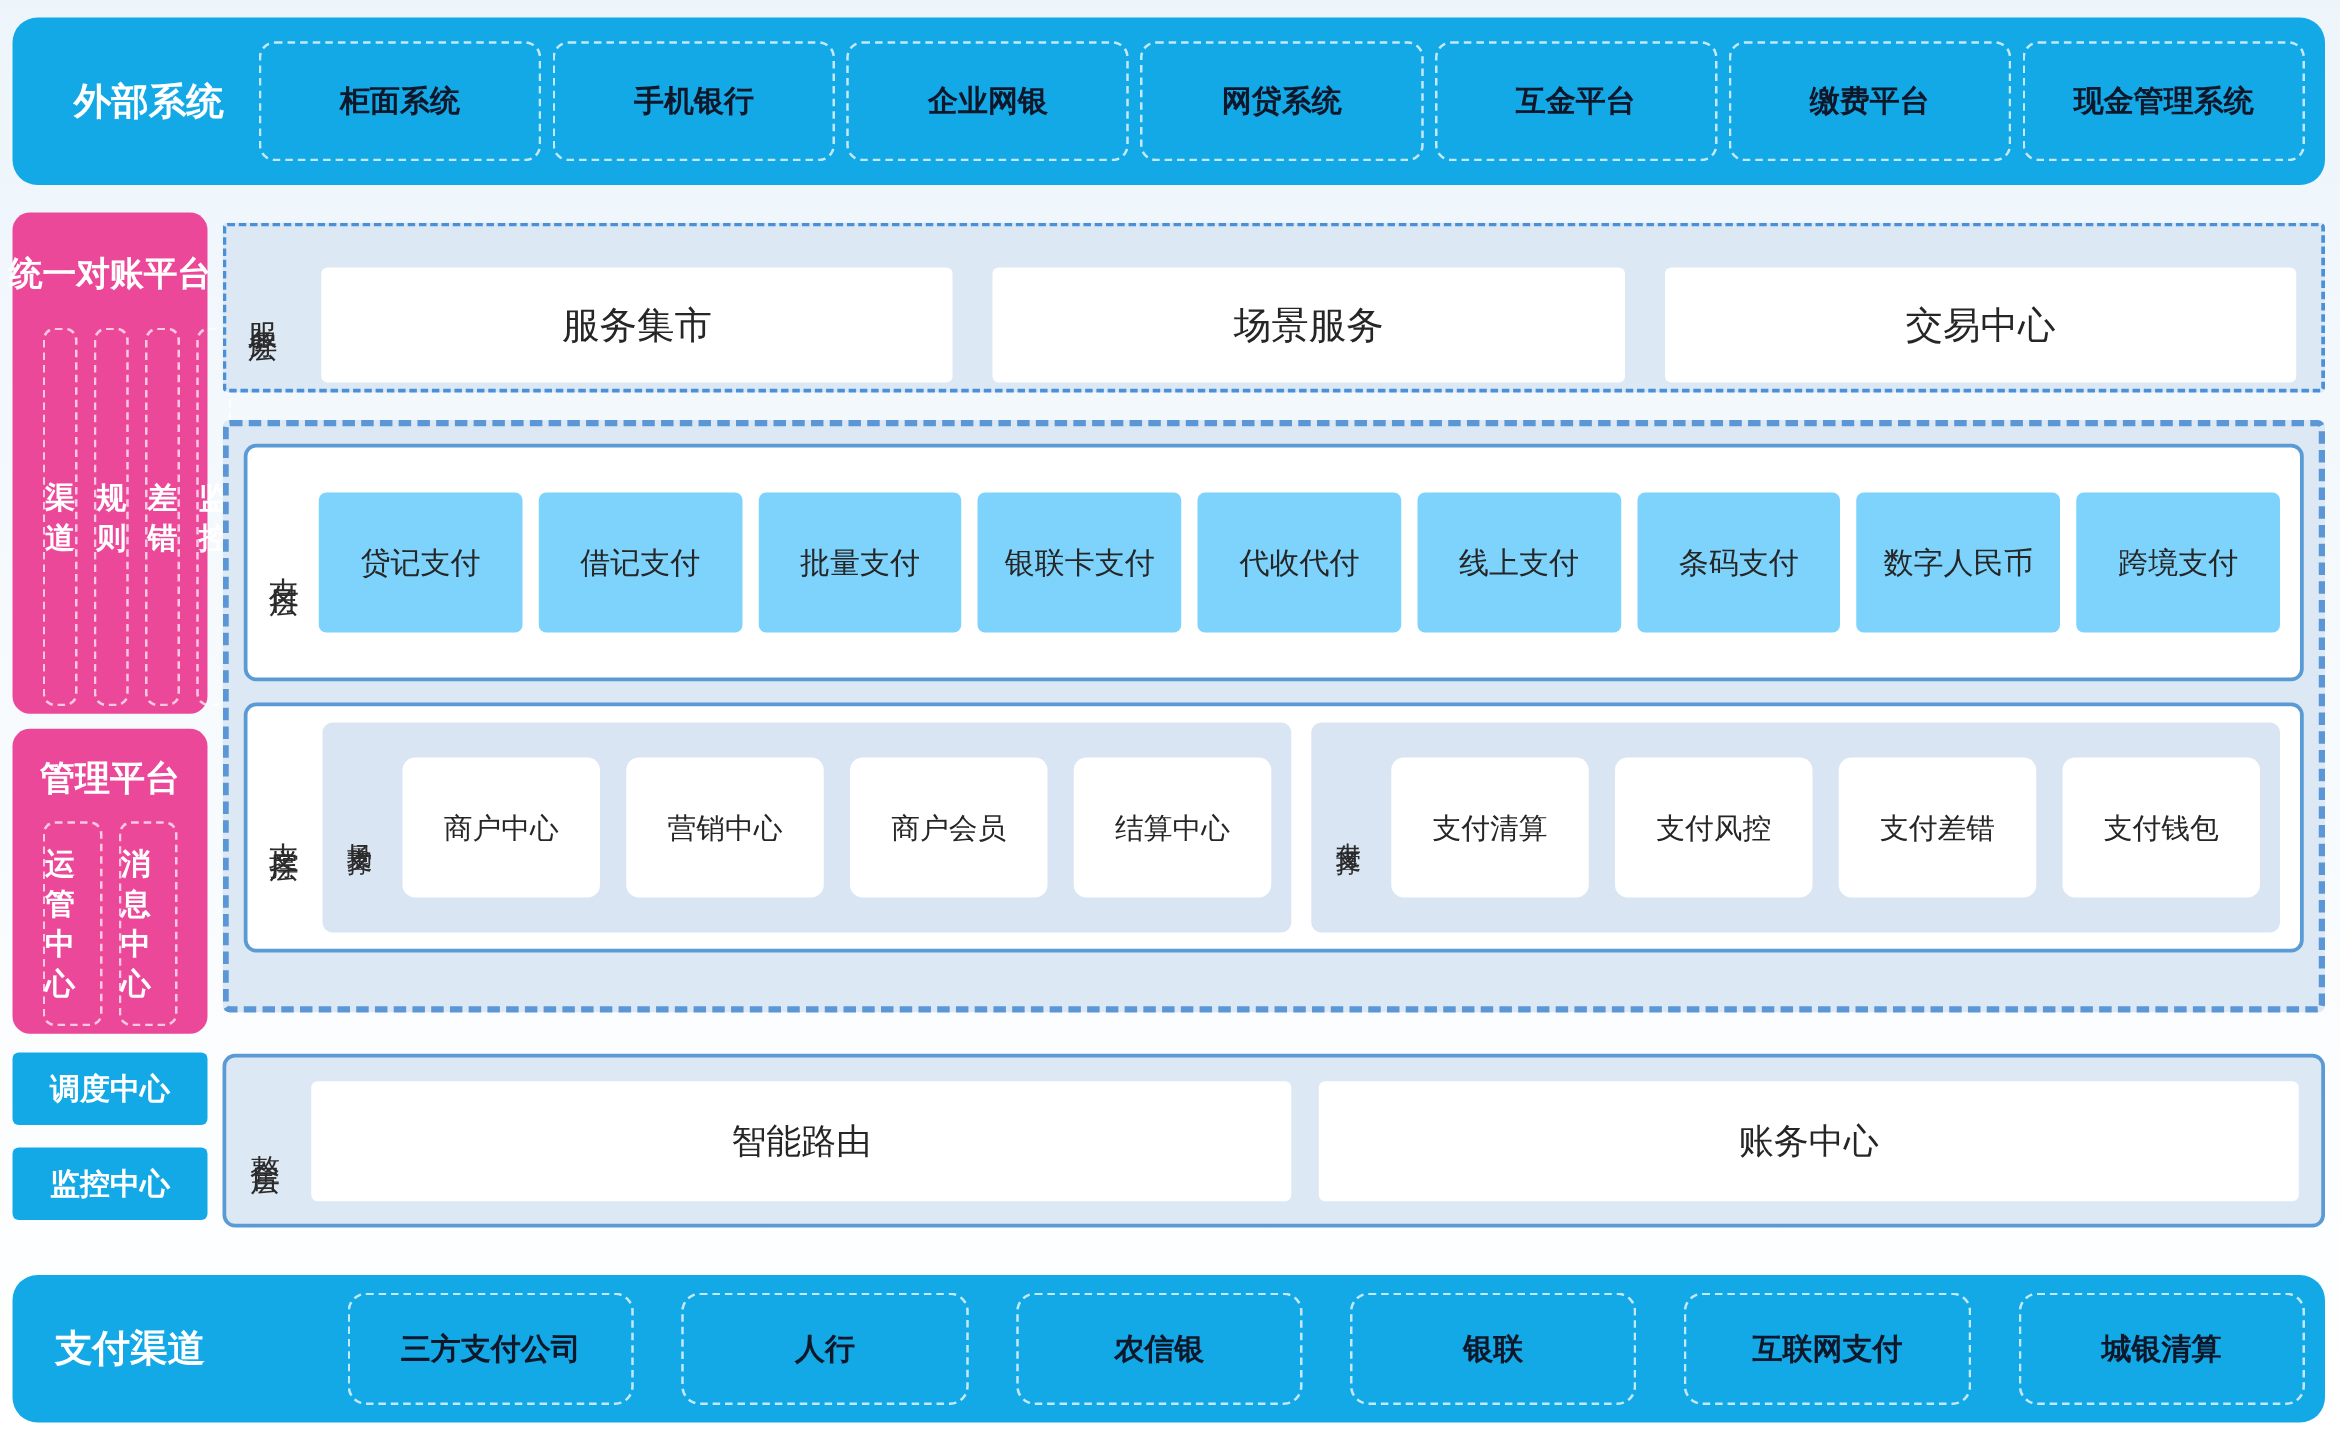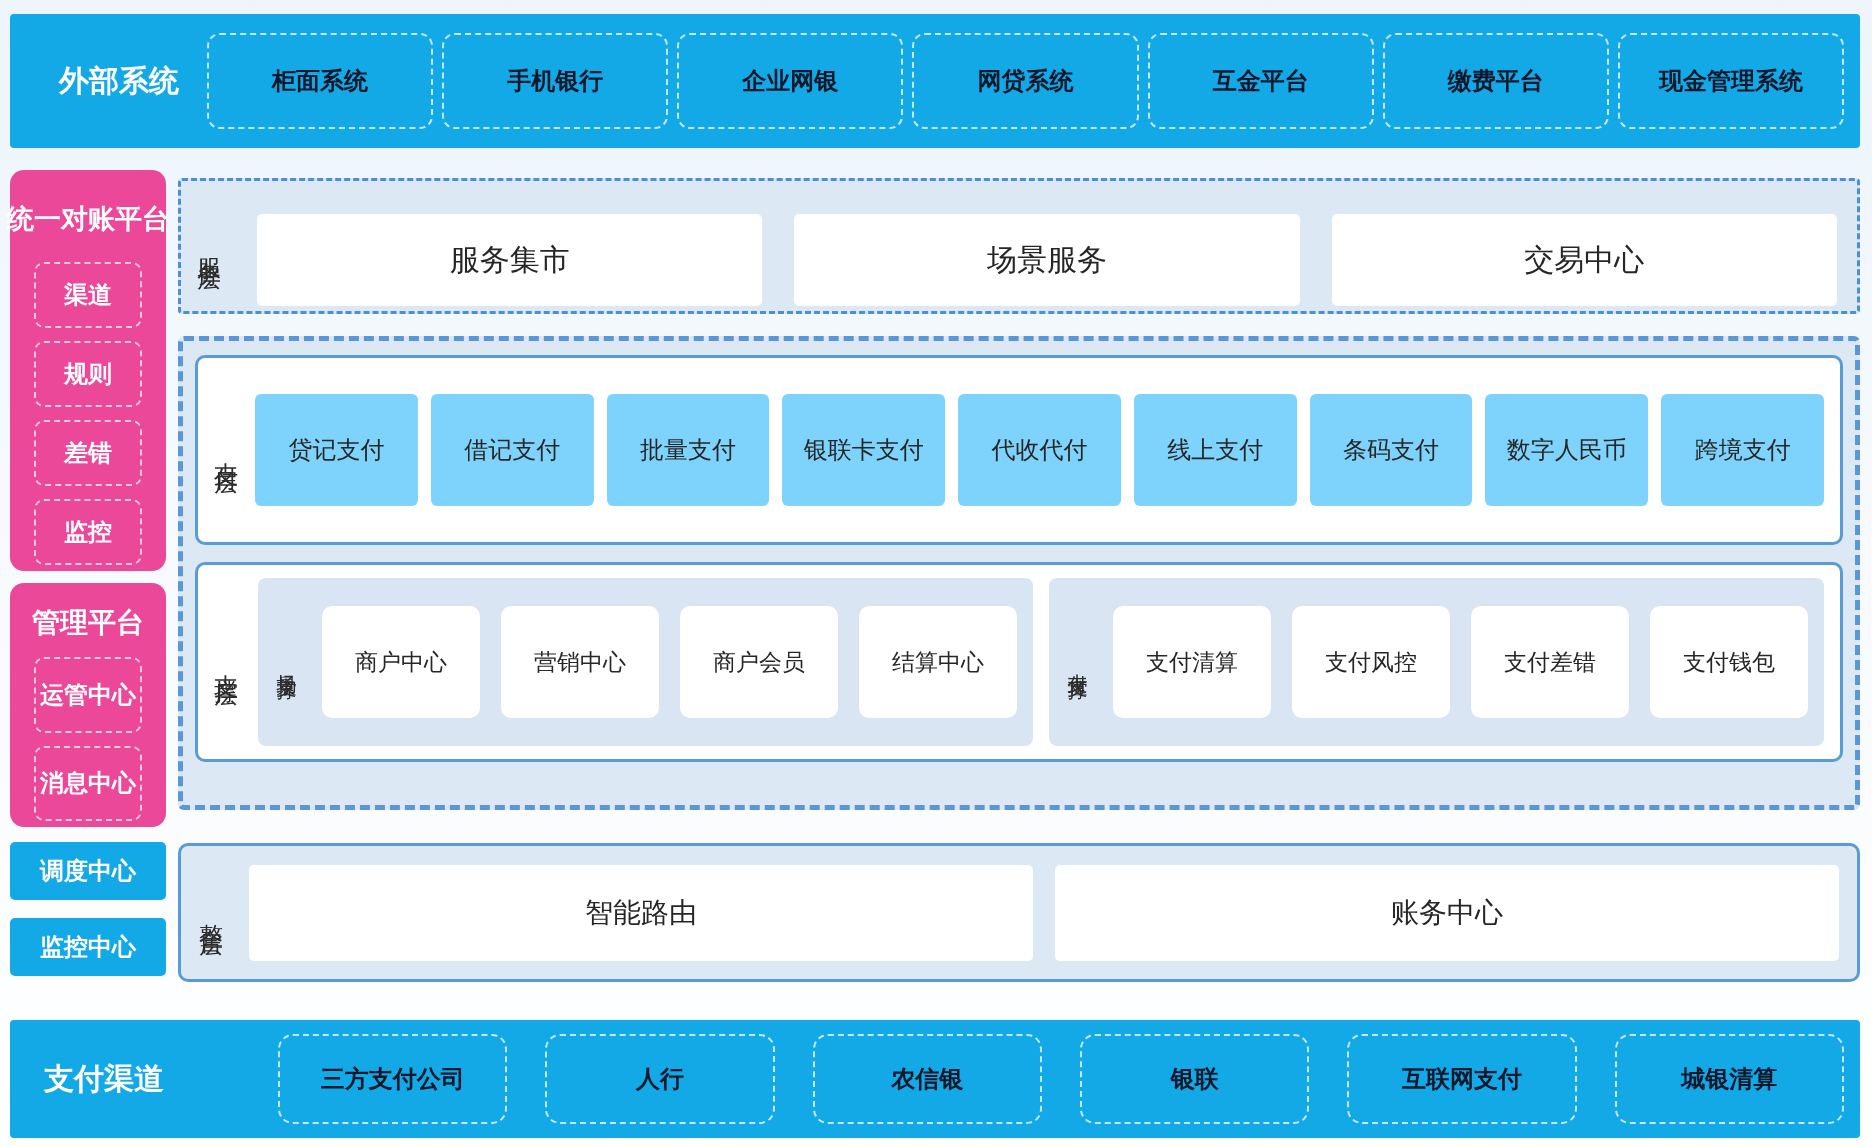--- a/index.html
+++ b/index.html
@@ -7,21 +7,21 @@
     width:1872px;height:1146px;
     font-family:"Liberation Sans","DejaVu Sans",sans-serif;
     background:linear-gradient(180deg,#edf5fb 0%,#f6fafd 45%,#ffffff 100%);
     overflow:hidden;
   }
   .stage{position:relative;width:1872px;height:1146px;}
 
   
   .bar{
     position:absolute;left:10px;width:1850px;
-    background:#13a9e6;border-radius:4px;
+    background:#13a9e6;border-radius:20px;
     display:flex;align-items:center;
     padding:0 16px 0 30px;box-sizing:border-box;gap:9px;
   }
   .bar-title{
     flex:none;color:#fff;font-size:30px;font-weight:bold;
     display:flex;align-items:center;justify-content:center;
   }
   .bar-items{flex:1;display:flex;gap:9px;}
   .dash-chip{
     flex:1;border:2px dashed rgba(255,255,255,.75);border-radius:13px;
@@ -45,21 +45,21 @@
   }
   .side-title{
     color:#fff;font-weight:bold;text-align:center;
     display:flex;align-items:center;justify-content:center;
     white-space:nowrap;overflow:visible;margin:0 -14px;
   }
   #side-recon{top:170px;height:401px;}
   #side-recon .side-title{height:86px;font-size:27px;}
   #side-mgmt{top:583px;height:244px;}
   #side-mgmt .side-title{height:68px;font-size:28px;}
-  .side-items{display:flex;flex-direction:column;gap:13px;flex:1;}
+  .side-items{display:flex;flex-direction:row;gap:13px;flex:1;}
   .side-chip{
     border:2px dashed rgba(255,255,255,.7);border-radius:10px;
     display:flex;align-items:center;justify-content:center;
     color:#fff;font-size:24px;font-weight:bold;flex:1;
   }
   .side-solid{
     position:absolute;left:10px;width:156px;height:58px;
     background:#13a9e6;border-radius:5px;
     display:flex;align-items:center;justify-content:center;
     color:#fff;font-size:24px;font-weight:bold;

